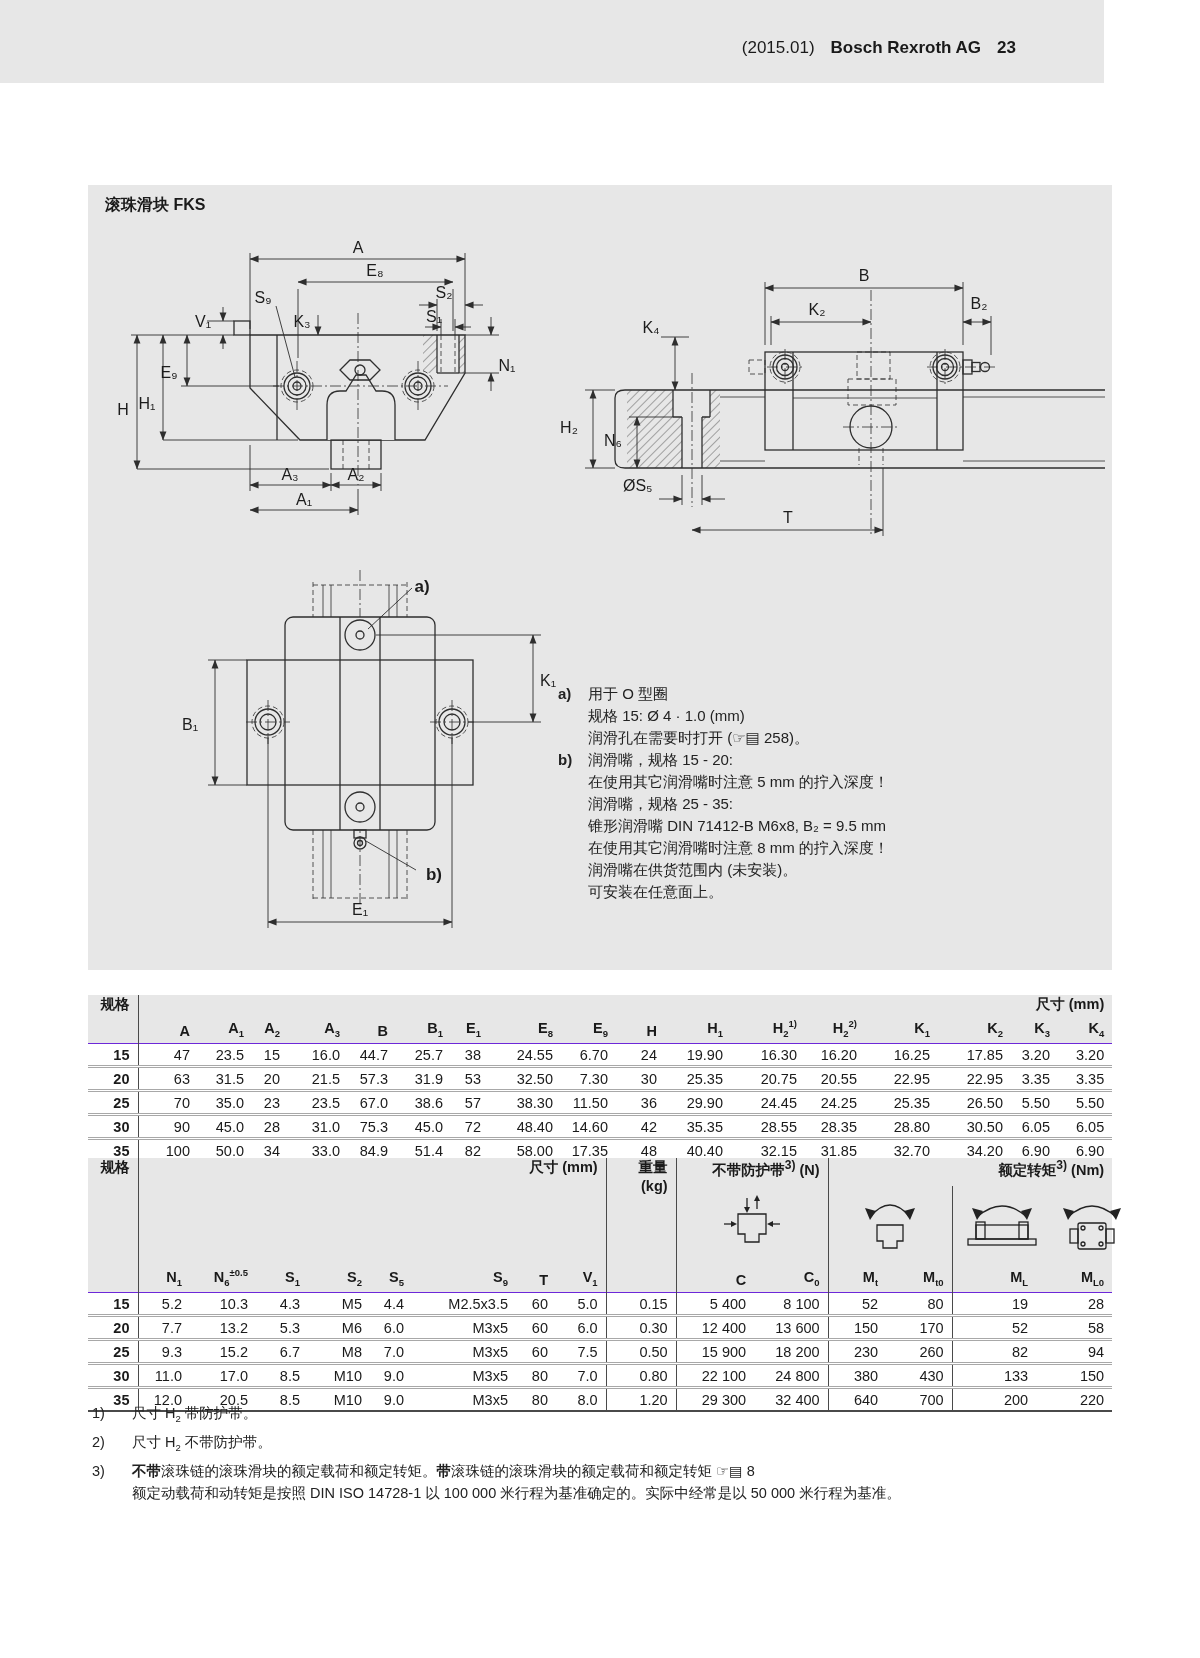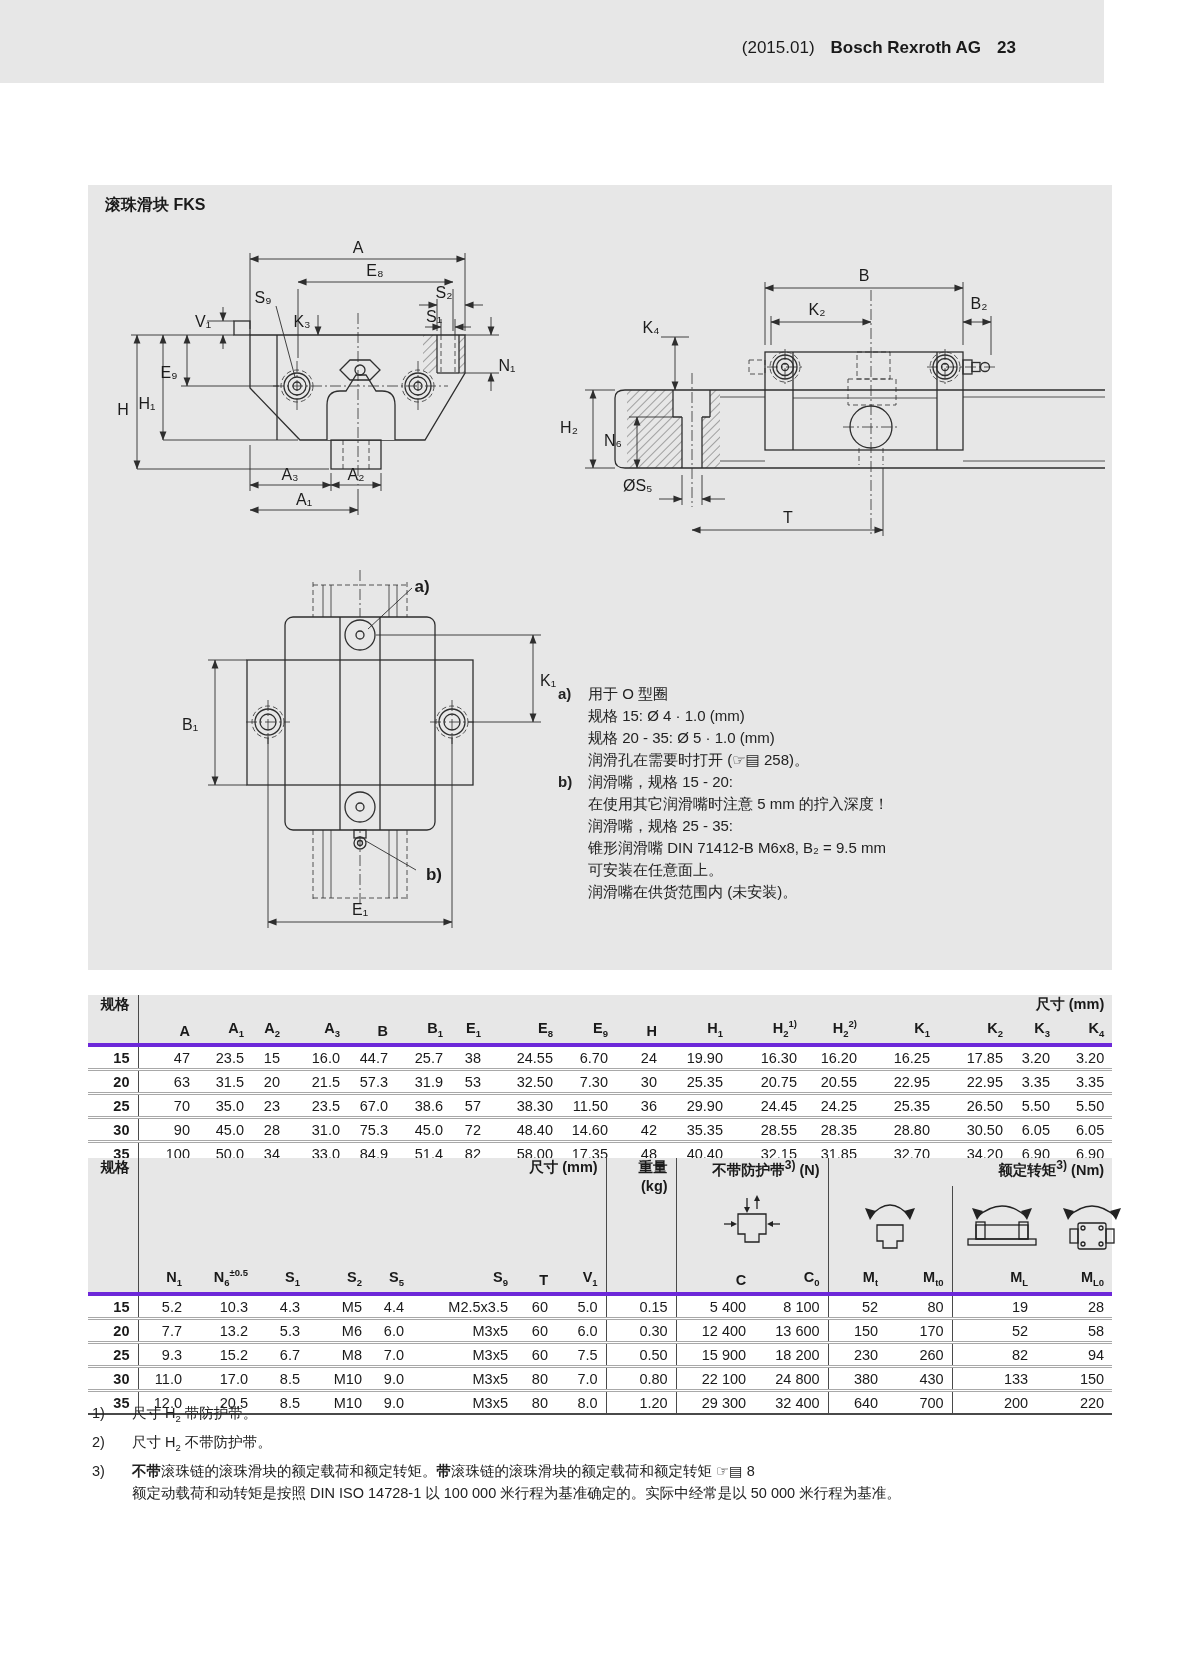--- a/index.html
+++ b/index.html
@@ -34,21 +34,21 @@
   .spec-col{text-align:left;padding-left:7px;border-right:1px solid #4a4a4a;}
   .weight-lbl{text-align:right;padding-right:8px;line-height:19px;}
   .grp-lbl{text-align:left;padding-left:8px;}
   .icon-row th{height:74px;vertical-align:middle;text-align:center;padding:2px 4px 4px 4px;}
   .ml-icons svg{margin:0 5px;}
   .sym-row th{height:22px;vertical-align:bottom;padding-bottom:4px;}
   .sym-row sub,.fn-text sub{font-size:9.5px;}
   .sym-row sup{font-size:9.5px;}
   .dtable tbody td{height:21px;background:#fff;}
   .dtable tbody tr td{border-top:3px double #a8a8a8;}
-  .dtable tbody tr:first-child td{border-top:4px solid #6d28d9;}
+  .dtable tbody tr:first-child td{border-top:1px solid #6d28d9;}
   .dtable tbody tr:last-child td{border-bottom:2px solid #4a4a4a;}
   .spec-cell{text-align:left;padding-left:7px;font-weight:bold;border-right:1px solid #4a4a4a;}
   .gs{border-left:1px solid #4a4a4a;}
   
   .ic{stroke:#222;fill:none;stroke-width:1.3;}
   .icf{fill:#222;stroke:none;}
   
   .footnotes{position:absolute;left:92px;top:1402px;width:1020px;font-size:14.5px;line-height:22px;color:#222;}
   .fn-row{position:relative;padding-left:40px;margin-bottom:1px;}
   .fn-num{position:absolute;left:0;}
@@ -286,28 +286,28 @@
     <text x="272" y="52" text-anchor="middle" class="dim-label bold">a)</text>
         <text x="40" y="190" text-anchor="middle" class="dim-label">B₁</text>
         <text x="398" y="146" text-anchor="middle" class="dim-label">K₁</text>
         <text x="284" y="340" text-anchor="middle" class="dim-label bold">b)</text>
         <text x="210" y="375" text-anchor="middle" class="dim-label">E₁</text>
       </svg>
 
     <div class="lube-notes" id="lube-notes">
         <div class="note-line"><span class="note-prefix">a)</span><span>用于 O 型圈</span></div>
         <div class="note-line"><span>规格 15: Ø 4 · 1.0 (mm)</span></div>
-        <div class="note-line"><span>规格 20 - 35: Ø 5 · 1.0 (mm)</span></div>
         <div class="note-line"><span>润滑孔在需要时打开 (☞▤ 258)。</span></div>
         <div class="note-line"><span class="note-prefix">b)</span><span>润滑嘴，规格 15 - 20:</span></div>
         <div class="note-line"><span>在使用其它润滑嘴时注意 5 mm 的拧入深度！</span></div>
         <div class="note-line"><span>润滑嘴，规格 25 - 35:</span></div>
         <div class="note-line"><span>锥形润滑嘴 DIN 71412-B M6x8, B₂ = 9.5 mm</span></div>
+        <div class="note-line"><span>在使用其它润滑嘴时注意 8 mm 的拧入深度！</span></div>
+        <div class="note-line"><span>润滑嘴在供货范围内 (未安装)。</span></div>
         <div class="note-line"><span>可安装在任意面上。</span></div>
-        <div class="note-line"><span>润滑嘴在供货范围内 (未安装)。</span></div>
       </div>
   </div>
 
   <table class="dtable t1" id="t1" style="left:88px;top:995px">
     <colgroup>
       <col style="width:50px">
         <col style="width:60px">
         <col style="width:54px">
         <col style="width:36px">
         <col style="width:60px">

